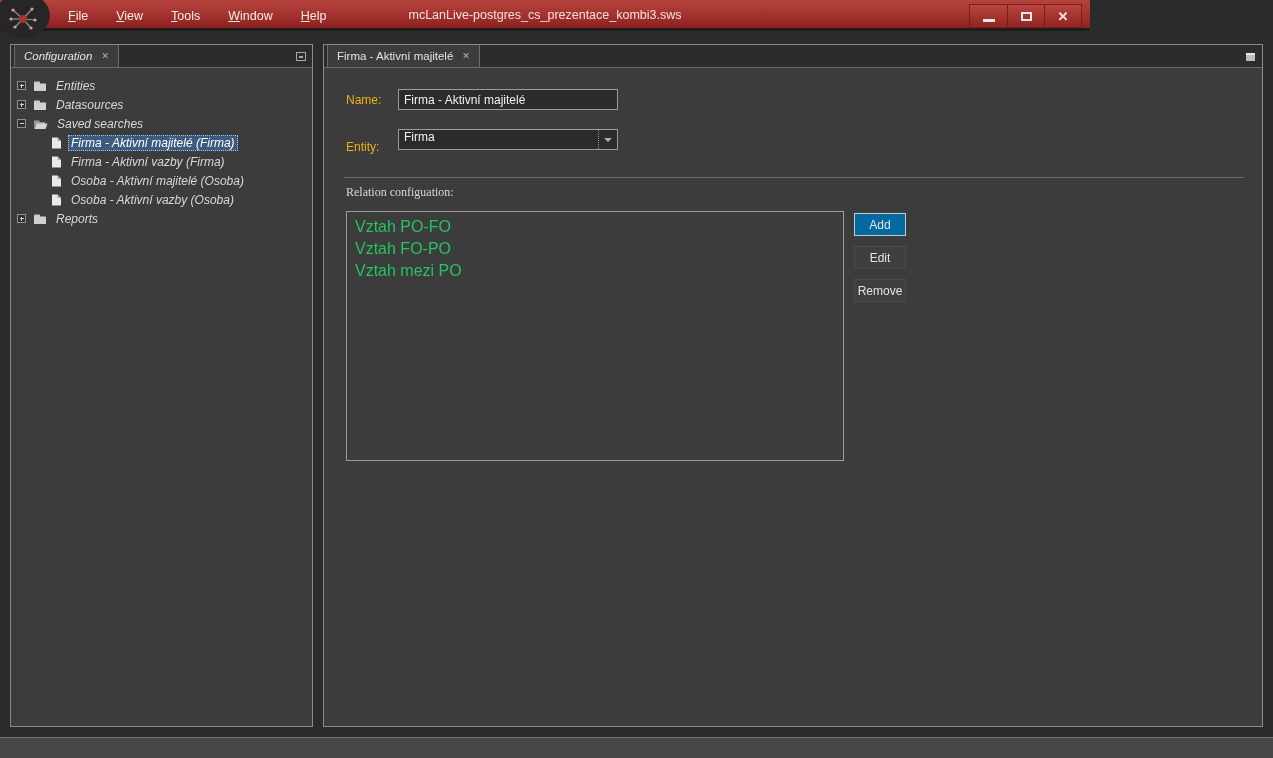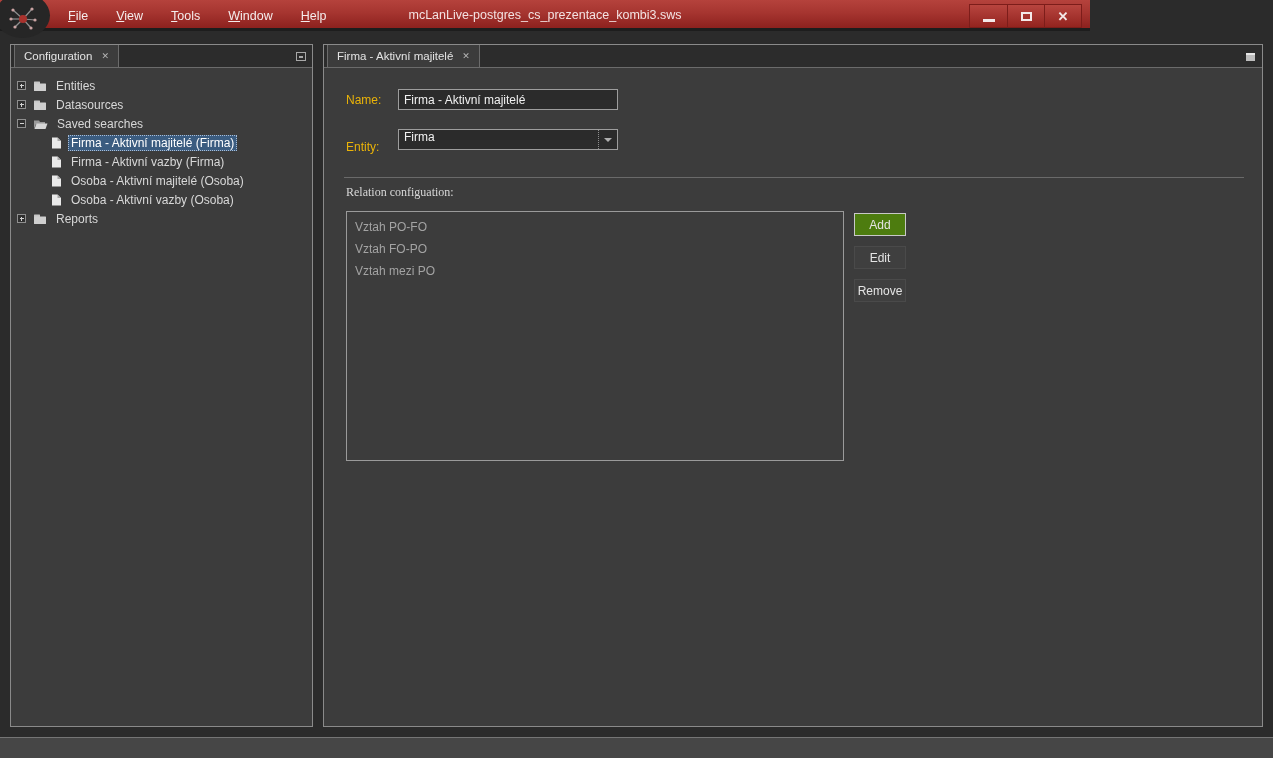--- a/index.html
+++ b/index.html
@@ -50,21 +50,21 @@
   }
   .win-btn:first-child { border-left:none; }
   .glyph-min { width:12px; height:3px; background:#f4e9e9; margin-top:8px; }
   .glyph-max { width:11px; height:9px; border:2px solid #f4e9e9; }
   .glyph-close { font-size:13px; font-weight:bold; line-height:1; }
 
   
   .panel {
     position:absolute; background:#3c3c3c; border:1px solid #8a8a8a;
   }
-  .left-panel  { left:10px;  top:44px; width:303px; height:683px; }
+  .left-panel  { left:10px;  top:44px; width:303px; height:683px;font-style:italic; }
   .main-panel  { left:323px; top:44px; width:940px; height:683px; }
 
   .tabstrip {
     position:relative; height:23px; background:#2c2c2c;
     border-bottom:1px solid #6b6b6b; display:flex; align-items:stretch;
   }
   .tab {
     margin-left:3px; background:#3c3c3c;
     border-left:1px solid #6b6b6b; border-right:1px solid #6b6b6b;
     display:flex; align-items:center; padding:0 9px;
@@ -126,29 +126,29 @@
   }
   .combo-arrow { width:0; height:0; border-left:4px solid transparent; border-right:4px solid transparent; border-top:4px solid #b0b0b0; }
 
   .separator { position:absolute; left:20px; width:900px; height:1px; background:#6a6a6a; top:109px; }
   .relation-label { position:absolute; left:22px; top:117px; font-size:12px; color:#d8d8d8;font-family:Liberation Serif, serif; }
 
   .listbox {
     position:absolute; left:22px; top:143px; width:498px; height:250px;
     border:1px solid #9a9a9a; background:#3c3c3c; overflow:hidden; padding-top:4px;
   }
-  .list-item { font-size:12px; color:#a3a3a3; line-height:22px; padding-left:8px; white-space:nowrap; }
+  .list-item { font-size:16px; color:#22c55e; line-height:22px; padding-left:8px; white-space:nowrap; }
 
   .btn-col { position:absolute; left:530px; top:145px; display:flex; flex-direction:column; }
   .side-btn {
     width:52px; height:23px; margin-bottom:10px; font-size:12px; color:#e4e4e4;
     font-family:"Liberation Sans","DejaVu Sans",sans-serif;
     background:#3f3f3f; border:1px solid #4a4a4a; cursor:default;
   }
-  .side-btn.default { background:#4d7c0f; border:1px solid #c8c8c8;text-align:center; }
+  .side-btn.default { background:#0369a1; border:1px solid #c8c8c8;text-align:center; }
 
   
   .statusbar {
     position:absolute; left:0; top:737px; width:1273px; height:21px;
     background:#464646; border-top:1px solid #757575;
   }
 </style>
 </head>
 <body>
 

